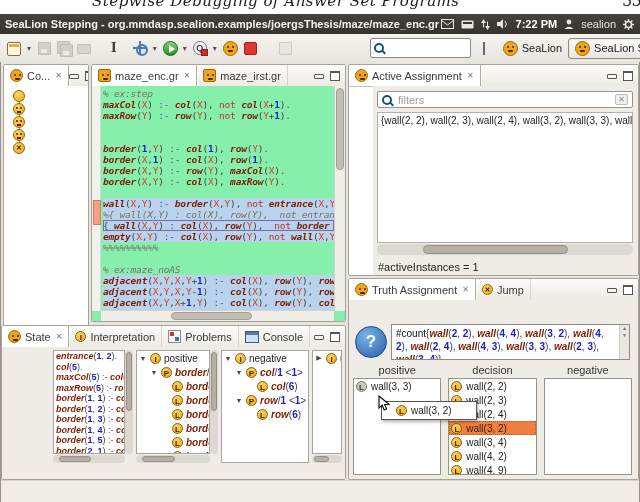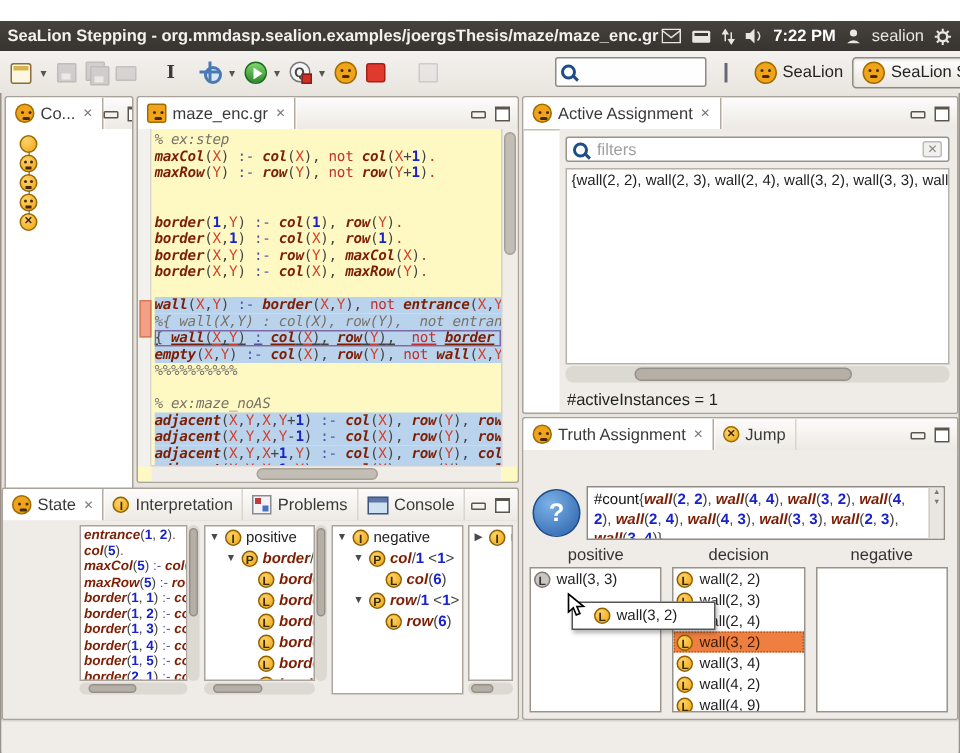--- a/index.html
+++ b/index.html
@@ -86,21 +86,21 @@
   #step-chain{position:absolute;left:9px;top:4px;}
   #step-chain::before{content:'';position:absolute;left:6px;top:6px;bottom:6px;width:1px;background:#8a8a8a;}
   .chain-node{position:relative;width:12px;height:12px;border-radius:50%;background:radial-gradient(circle at 35% 30%,#ffd36b,#eea612);
               border:1px solid #9a6800;margin-bottom:1px;box-sizing:border-box;}
   .chain-node.facey::before{content:'';position:absolute;left:2px;top:3px;width:2px;height:2px;background:#45290a;border-radius:50%;box-shadow:4px 0 0 #45290a;}
   .chain-node.facey::after{content:'';position:absolute;left:3px;top:7px;width:4px;height:1.5px;background:#45290a;}
   .chain-node.xmark{color:#3c2404;font:bold 7px "Liberation Sans",sans-serif;text-align:center;line-height:10px;}
 
   
   #editor-view{left:90px;top:2px;width:255px;height:258px;}
-  #editor-content{position:absolute;left:0;right:0;top:21px;bottom:0;background:#fef9c3;}
+  #editor-content{position:absolute;left:0;right:0;top:21px;bottom:0;background:#86efac;}
   #ruler{position:absolute;left:0;top:0;bottom:10px;width:8px;background:#f3f1ee;border-right:1px solid #ddd8d2;}
   #ruler-marker{position:absolute;left:1px;top:114px;width:6px;height:23px;background:#f2a186;border:1px solid #d57a5a;}
   #code-area{position:absolute;left:11px;right:11px;top:2px;bottom:10px;overflow:hidden;
              font:9.5px "DejaVu Sans Mono",monospace;line-height:11px;letter-spacing:-.2px;}
   .code-line{height:11px;white-space:pre;}
   .code-line.sel{background:#b9d3ec;}
   .code-line.boxed{outline:1px solid #7a6aa8;outline-offset:-1px;}
   .code-line.boxed span{text-decoration:underline;}
   .c{color:#78716a;font-style:italic;}
   .kw{color:#c03030;}
@@ -167,20 +167,24 @@
   .tw{width:8px;font-size:7px;color:#4a4a4a;text-align:center;flex:0 0 auto;}
   .tlabel{overflow:hidden;}
 
   #status-strip{position:absolute;left:0;top:418px;right:0;height:22px;background:#f0ede8;border-top:1px solid #d8d4ce;}
 </style>
 </head>
 <body>
 
 <div id="screen">
 
+  <div id="paper-strip">
+    <div class="paper-title">Stepwise Debugging of Answer Set Programs</div>
+    <div class="paper-page">33</div>
+  </div>
 
   <div id="titlebar">
     <div class="wtitle">SeaLion Stepping - org.mmdasp.sealion.examples/joergsThesis/maze/maze_enc.gr - Eclipse - SeaLio</div>
     <div class="tray">
       <span>
           <svg width="13" height="10">
             <rect x="0.5" y="0.5" width="12" height="9" fill="none" stroke="#e8e6e2"></rect>
             <path d="M0,1 L6.5,6 L13,1" fill="none" stroke="#e8e6e2"></path>
           </svg>
         </span>
@@ -306,20 +310,24 @@
           </div>
       </div>
     </div>
 
     <div class="view" id="editor-view">
       <div class="vhead">
         <div class="tab active">
           <span class="face" style="width:11px;height:11px;border-radius:2px;"></span>
           <span>maze_enc.gr</span>
           <span class="tclose">✕</span>
+        </div>
+        <div class="tab">
+          <span class="face" style="width:11px;height:11px;border-radius:2px;"></span>
+          <span>maze_irst.gr</span>
         </div>
         <div class="vbtns">
           <span class="vmin"></span>
           <span class="vmax"></span>
         </div>
       </div>
       <div id="editor-content">
         <div id="ruler">
           <div id="ruler-marker"></div>
         </div>

